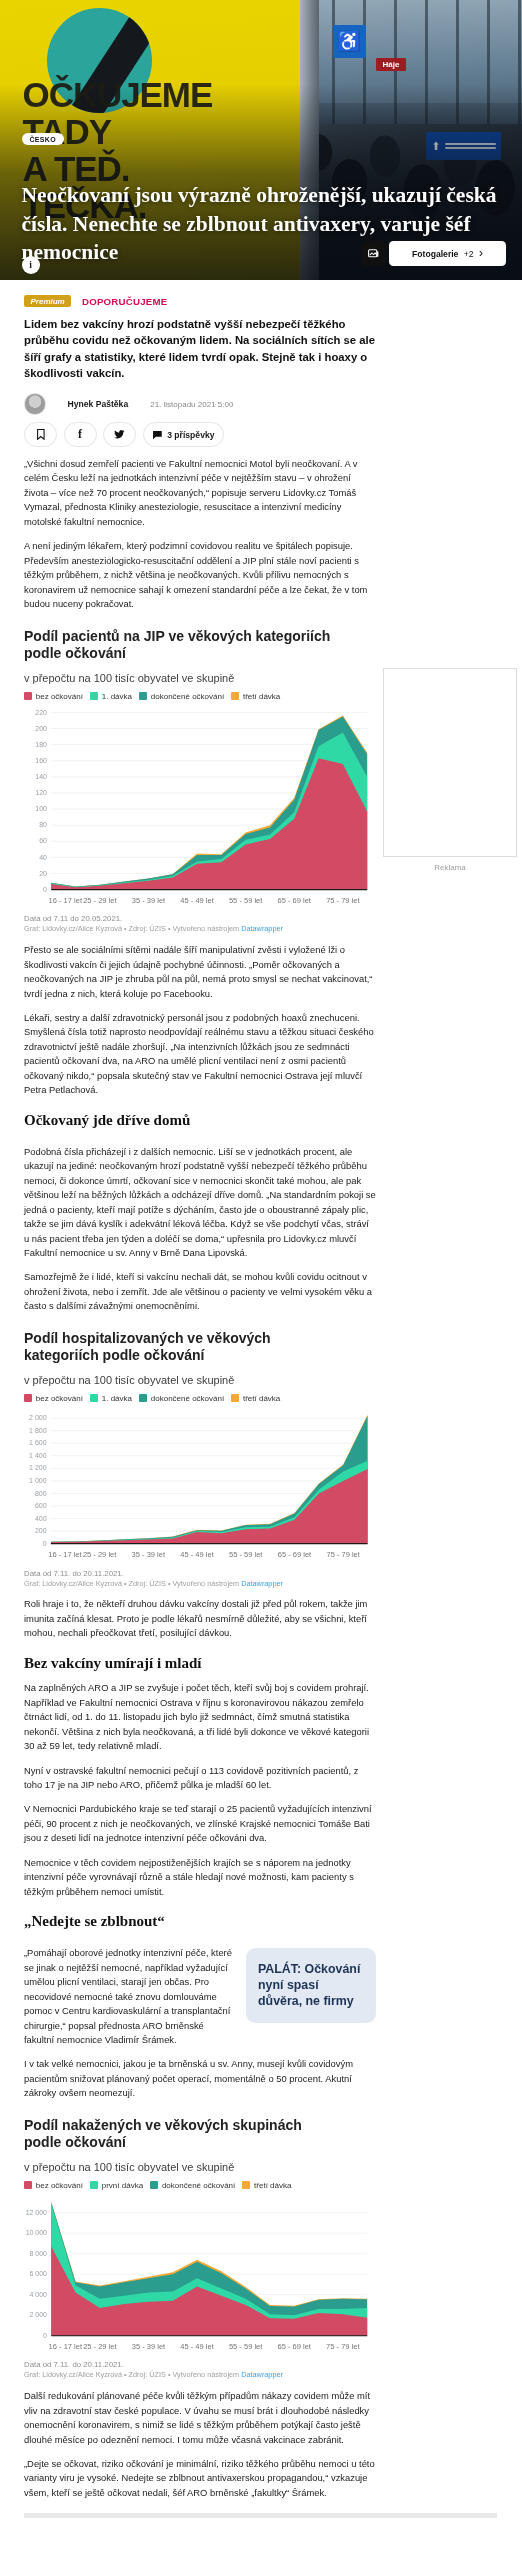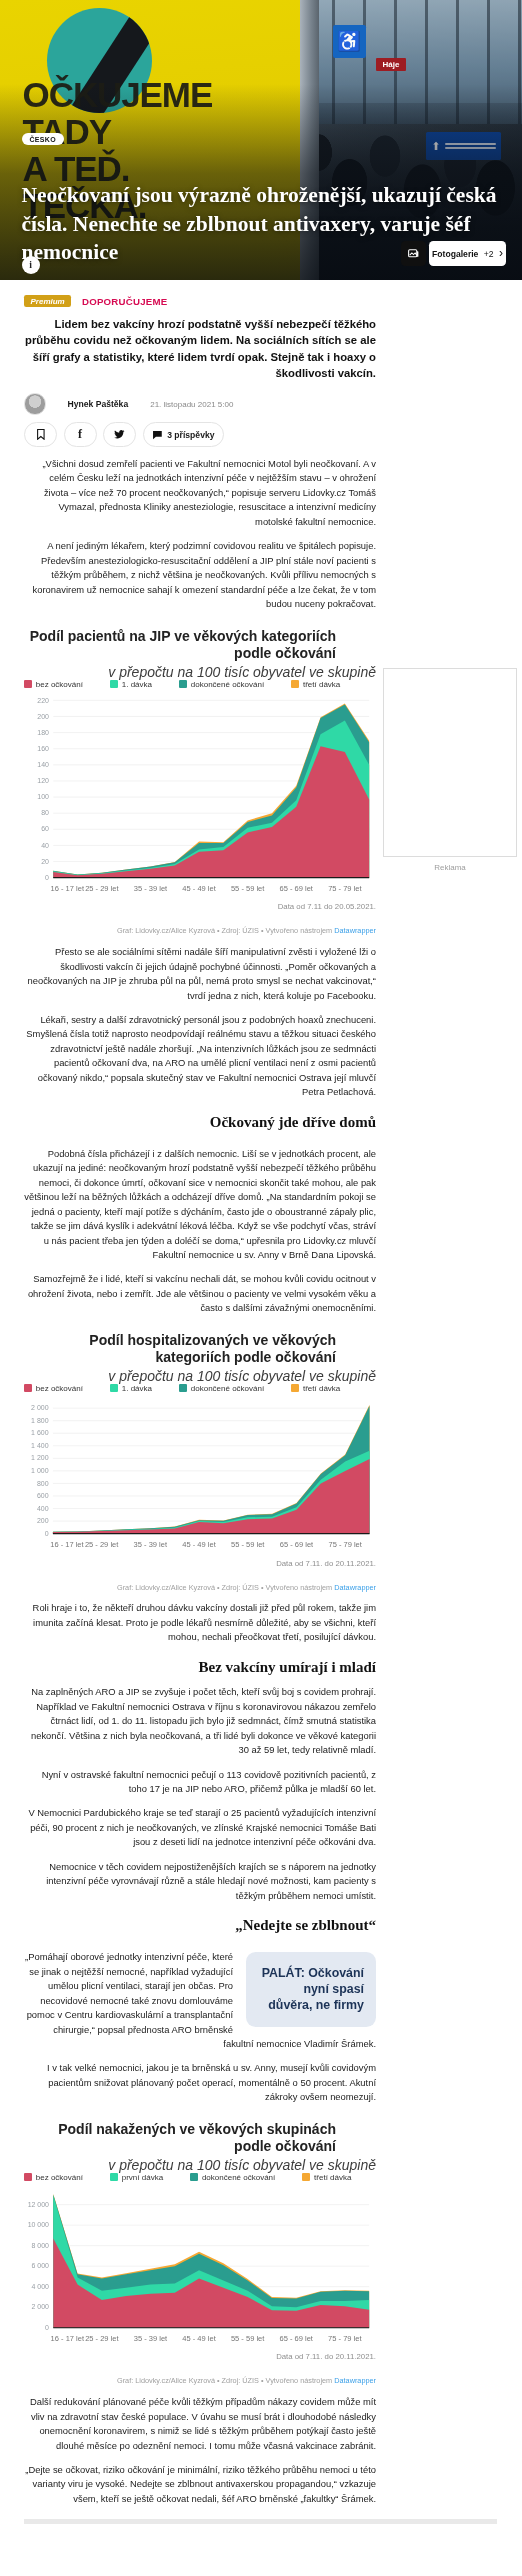--- a/index.html
+++ b/index.html
@@ -50,26 +50,26 @@
   .headline { position:absolute; left:21.5px; top:153px; width:484px; color:#fff;
           font-family:"Liberation Serif",serif; font-weight:700; font-size:21.5px; line-height:1.33;
           text-shadow:0 1.1px 5.4px rgba(0,0,0,.5);margin-top:28px; }
   .info-circle { position:absolute; left:21.5px; top:256px; width:18.3px; height:18.3px; border-radius:50%;
           background:#fff; color:#222; font-family:"Liberation Serif",serif; font-weight:700;
           font-size:9.7px; text-align:center; line-height:18.3px; cursor:pointer; }
   .gallery-btn { position:absolute; right:16px; bottom:14px; display:flex; gap:3.2px; cursor:pointer; }
   .gallery-tile { width:25px; height:25px; background:#101010; border-radius:4.3px;
           display:flex; align-items:center; justify-content:center; }
   .gallery-pill { height:25px; background:#fff; border-radius:4.3px; display:flex; align-items:center;
-          gap:5.4px; padding:0 3px; font-size:8.6px; color:#111; }
+          gap:5.4px; padding:0 23px; font-size:8.6px; color:#111; }
   .gallery-pill .lbl { font-weight:700; }
   .gallery-pill .chev { font-size:12px; line-height:1; margin-top:-1.1px; }
 
   
-  .content { width:352px; margin-left:24px;text-align:right; }
+  .content { width:352px; margin-left:24px; }
   .meta-row { display:flex; align-items:center; gap:10.8px; margin-top:15px; }
   .premium { background:#d2a017; color:#fff; font-weight:700; font-style:italic;
           font-size:8px; padding:1.6px 6.5px; border-radius:2.2px; }
   .rubric { color:#d60b52; font-weight:700; font-size:9.7px; letter-spacing:0.2px; }
   .perex { margin-top:8.6px; font-size:11.3px; font-weight:700; line-height:1.45; color:#111; }
   .author-row { display:flex; align-items:center; gap:22px; margin-top:12px; }
   .avatar { width:21.5px; height:21.5px; border-radius:50%;
           background:radial-gradient(circle at 50% 38%, #cfcfcf 0 38%, #9d9d9d 40% 100%);
           border:0.5px solid #ddd; }
   .author-name { font-weight:700; font-size:8.6px; }
@@ -80,27 +80,27 @@
   .act-btn svg { display:block; }
   .act-btn .fb { font-family:"Liberation Serif",serif; font-weight:700; font-size:12px; }
   .comments-lbl { font-weight:700; font-size:8.6px; }
 
   p.body { margin-top:9.7px; font-size:9.4px; line-height:14.5px; color:#1c1c1c; }
   p.body:first-of-type { margin-top:16px; }
   h2.section { margin-top:14px; font-family:Liberation Serif, serif; font-weight:700; font-size:15px; color:#111; }
 
   .chart-block { margin-top:16px; }
   .chart-title { font-size:14px; font-weight:700; line-height:1.25; color:#222; max-width:312px; }
-  .chart-sub { margin-top:1px; font-size:14px; color:#3d3d3d;font-style:italic; }
-  .legend { margin-top:0; display:flex; gap:27px; flex-wrap:wrap; }
+  .chart-sub { margin-top:9px; font-size:11px; color:#3d3d3d; }
+  .legend { margin-top:8px; display:flex; gap:7px; flex-wrap:wrap; }
   .legend .item { display:flex; align-items:center; gap:3.8px; font-size:8px; color:#333; }
   .legend .chip { width:8px; height:8px; border-radius:1.1px; display:inline-block; }
   .chart-svg { margin-top:6.5px; }
   .chart-note { margin-top:3.2px; font-size:7.8px; color:#8f8f8f; }
-  .chart-credit { margin-top:15px; font-size:7.3px; color:#a0a0a0; }
+  .chart-credit { margin-top:1px; font-size:7.3px; color:#a0a0a0; }
   .chart-credit a { color:#3ca0e8; text-decoration:none; cursor:pointer; }
 
   .pullquote { float:right; width:130px; margin:2.2px 0 7.5px 13px; background:#e3e9f2; border-radius:9.7px;
           padding:13px 12px; font-weight:700; font-size:12.4px; line-height:1.3; color:#1c3357; cursor:pointer; }
   .wrapzone:after { content:""; display:block; clear:both; }
 
   .ad-box { position:absolute; left:383px; top:668px; width:134px; height:189px;
           border:0.5px solid #dcdcdc; background:#fff; }
   .ad-label { position:absolute; left:383px; top:863px; width:134px; text-align:center;
           color:#9e9e9e; font-size:8px; }

